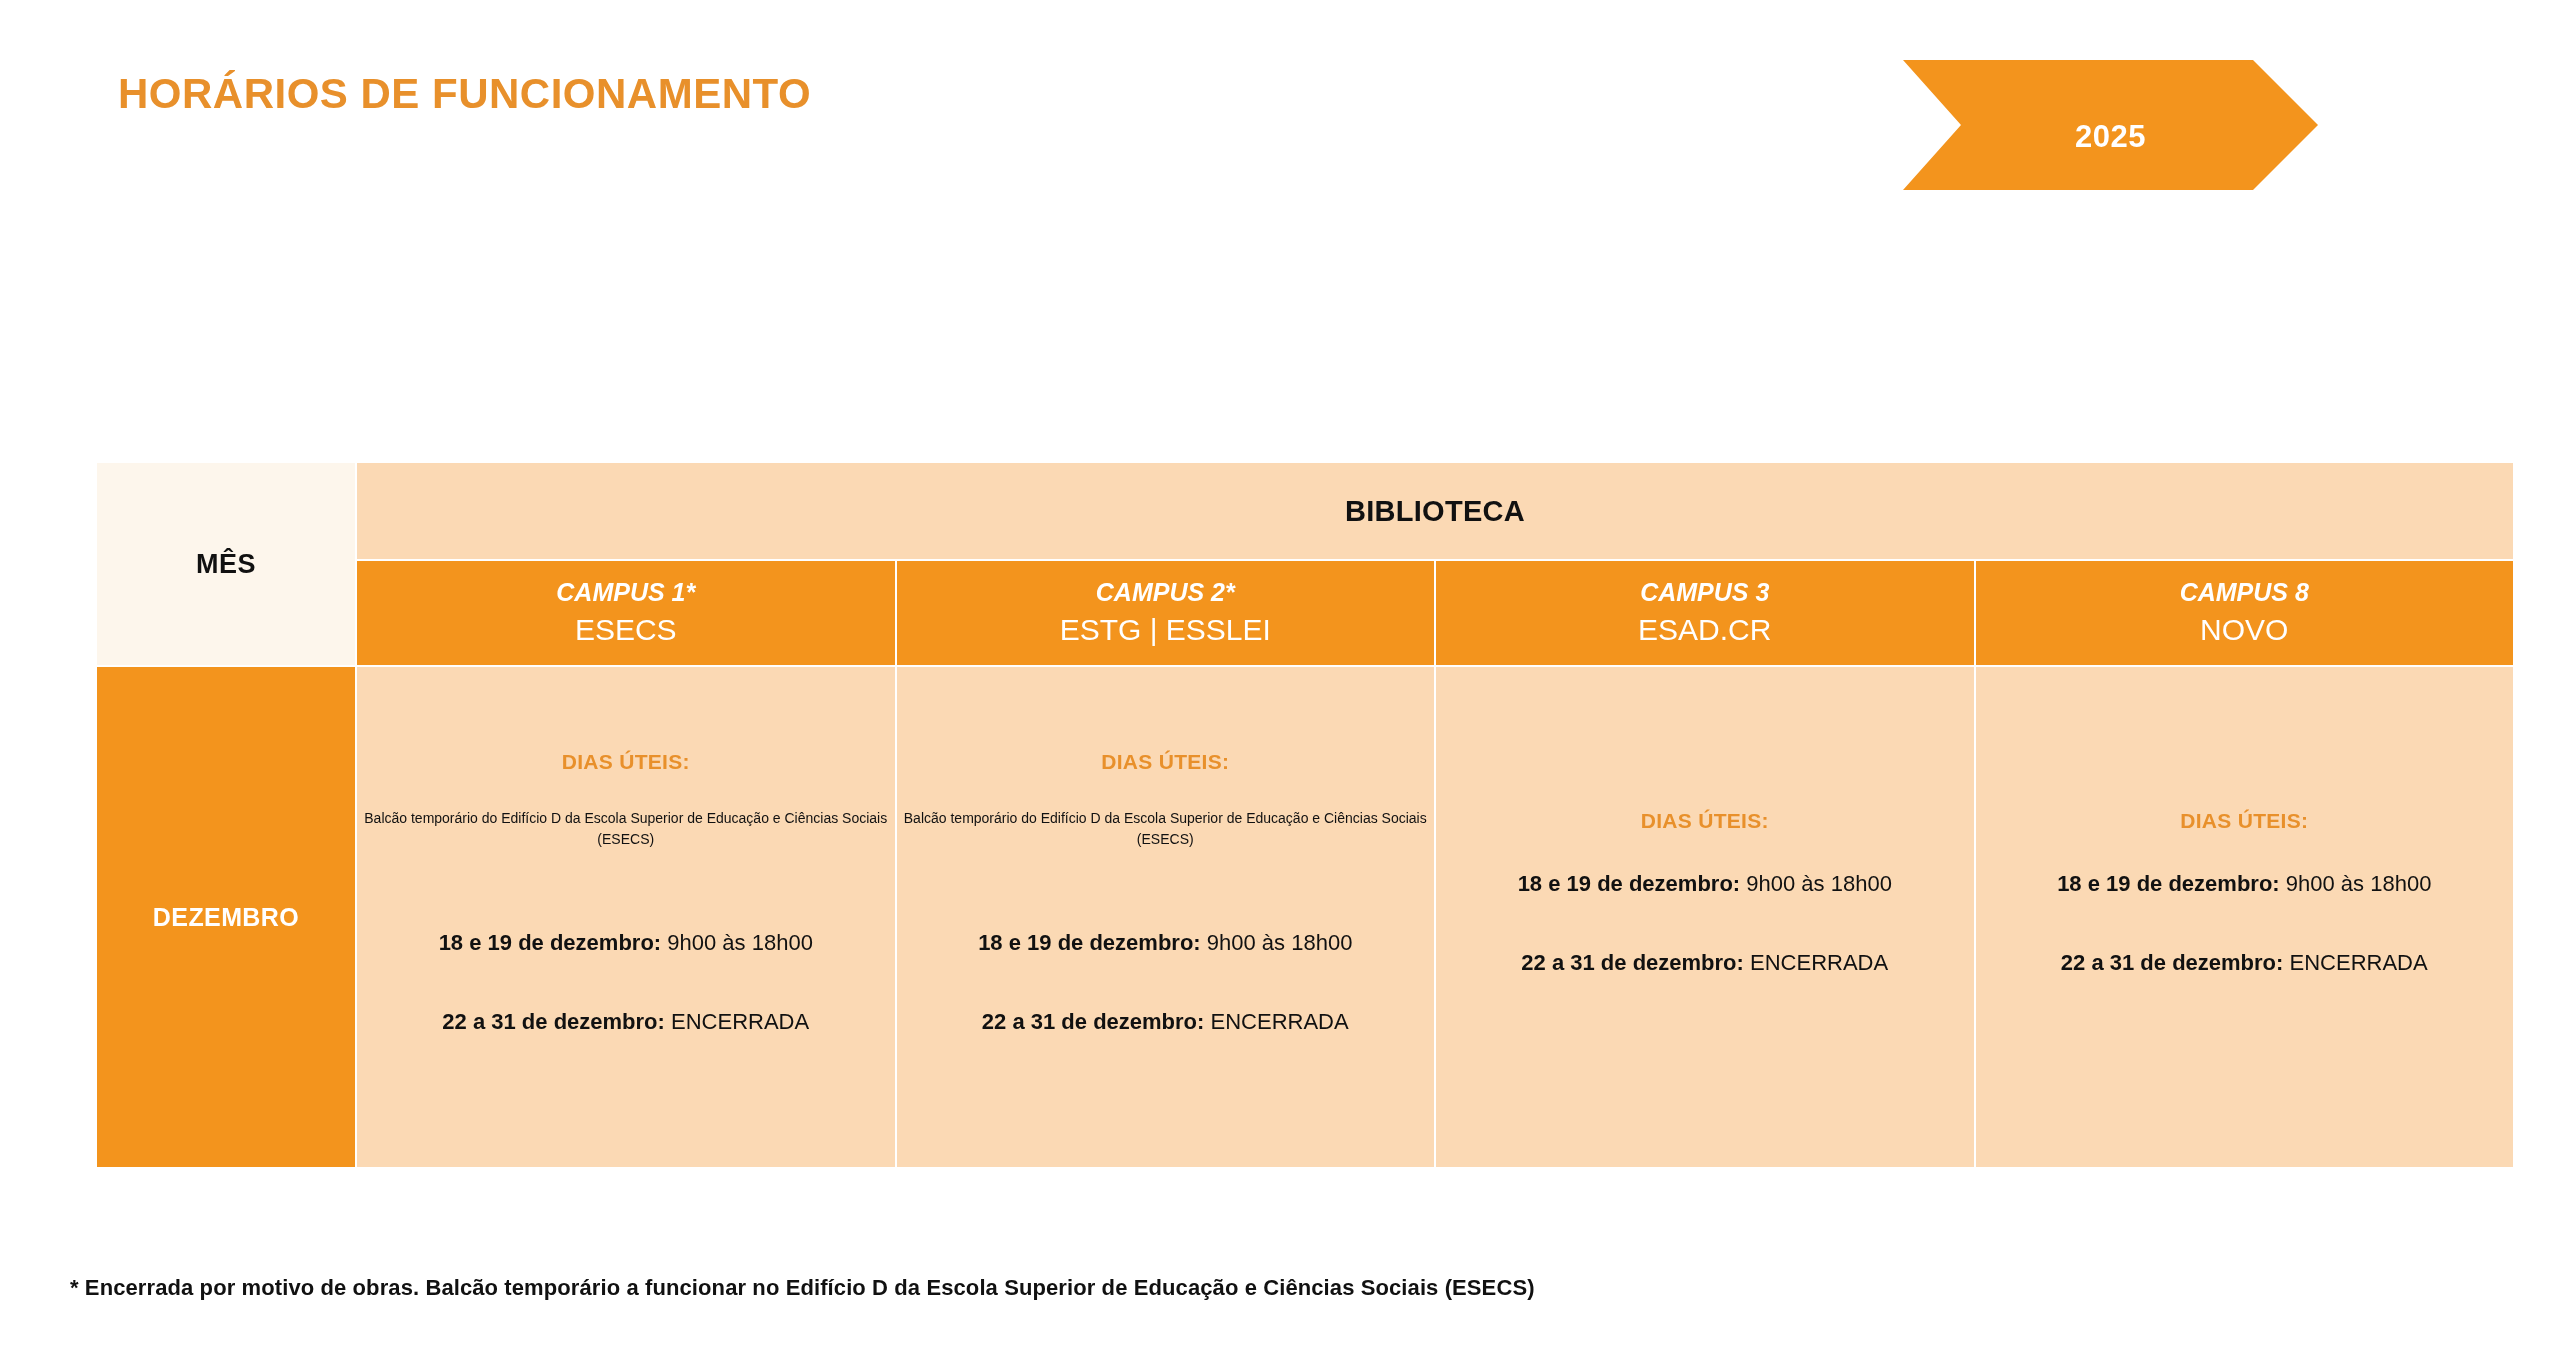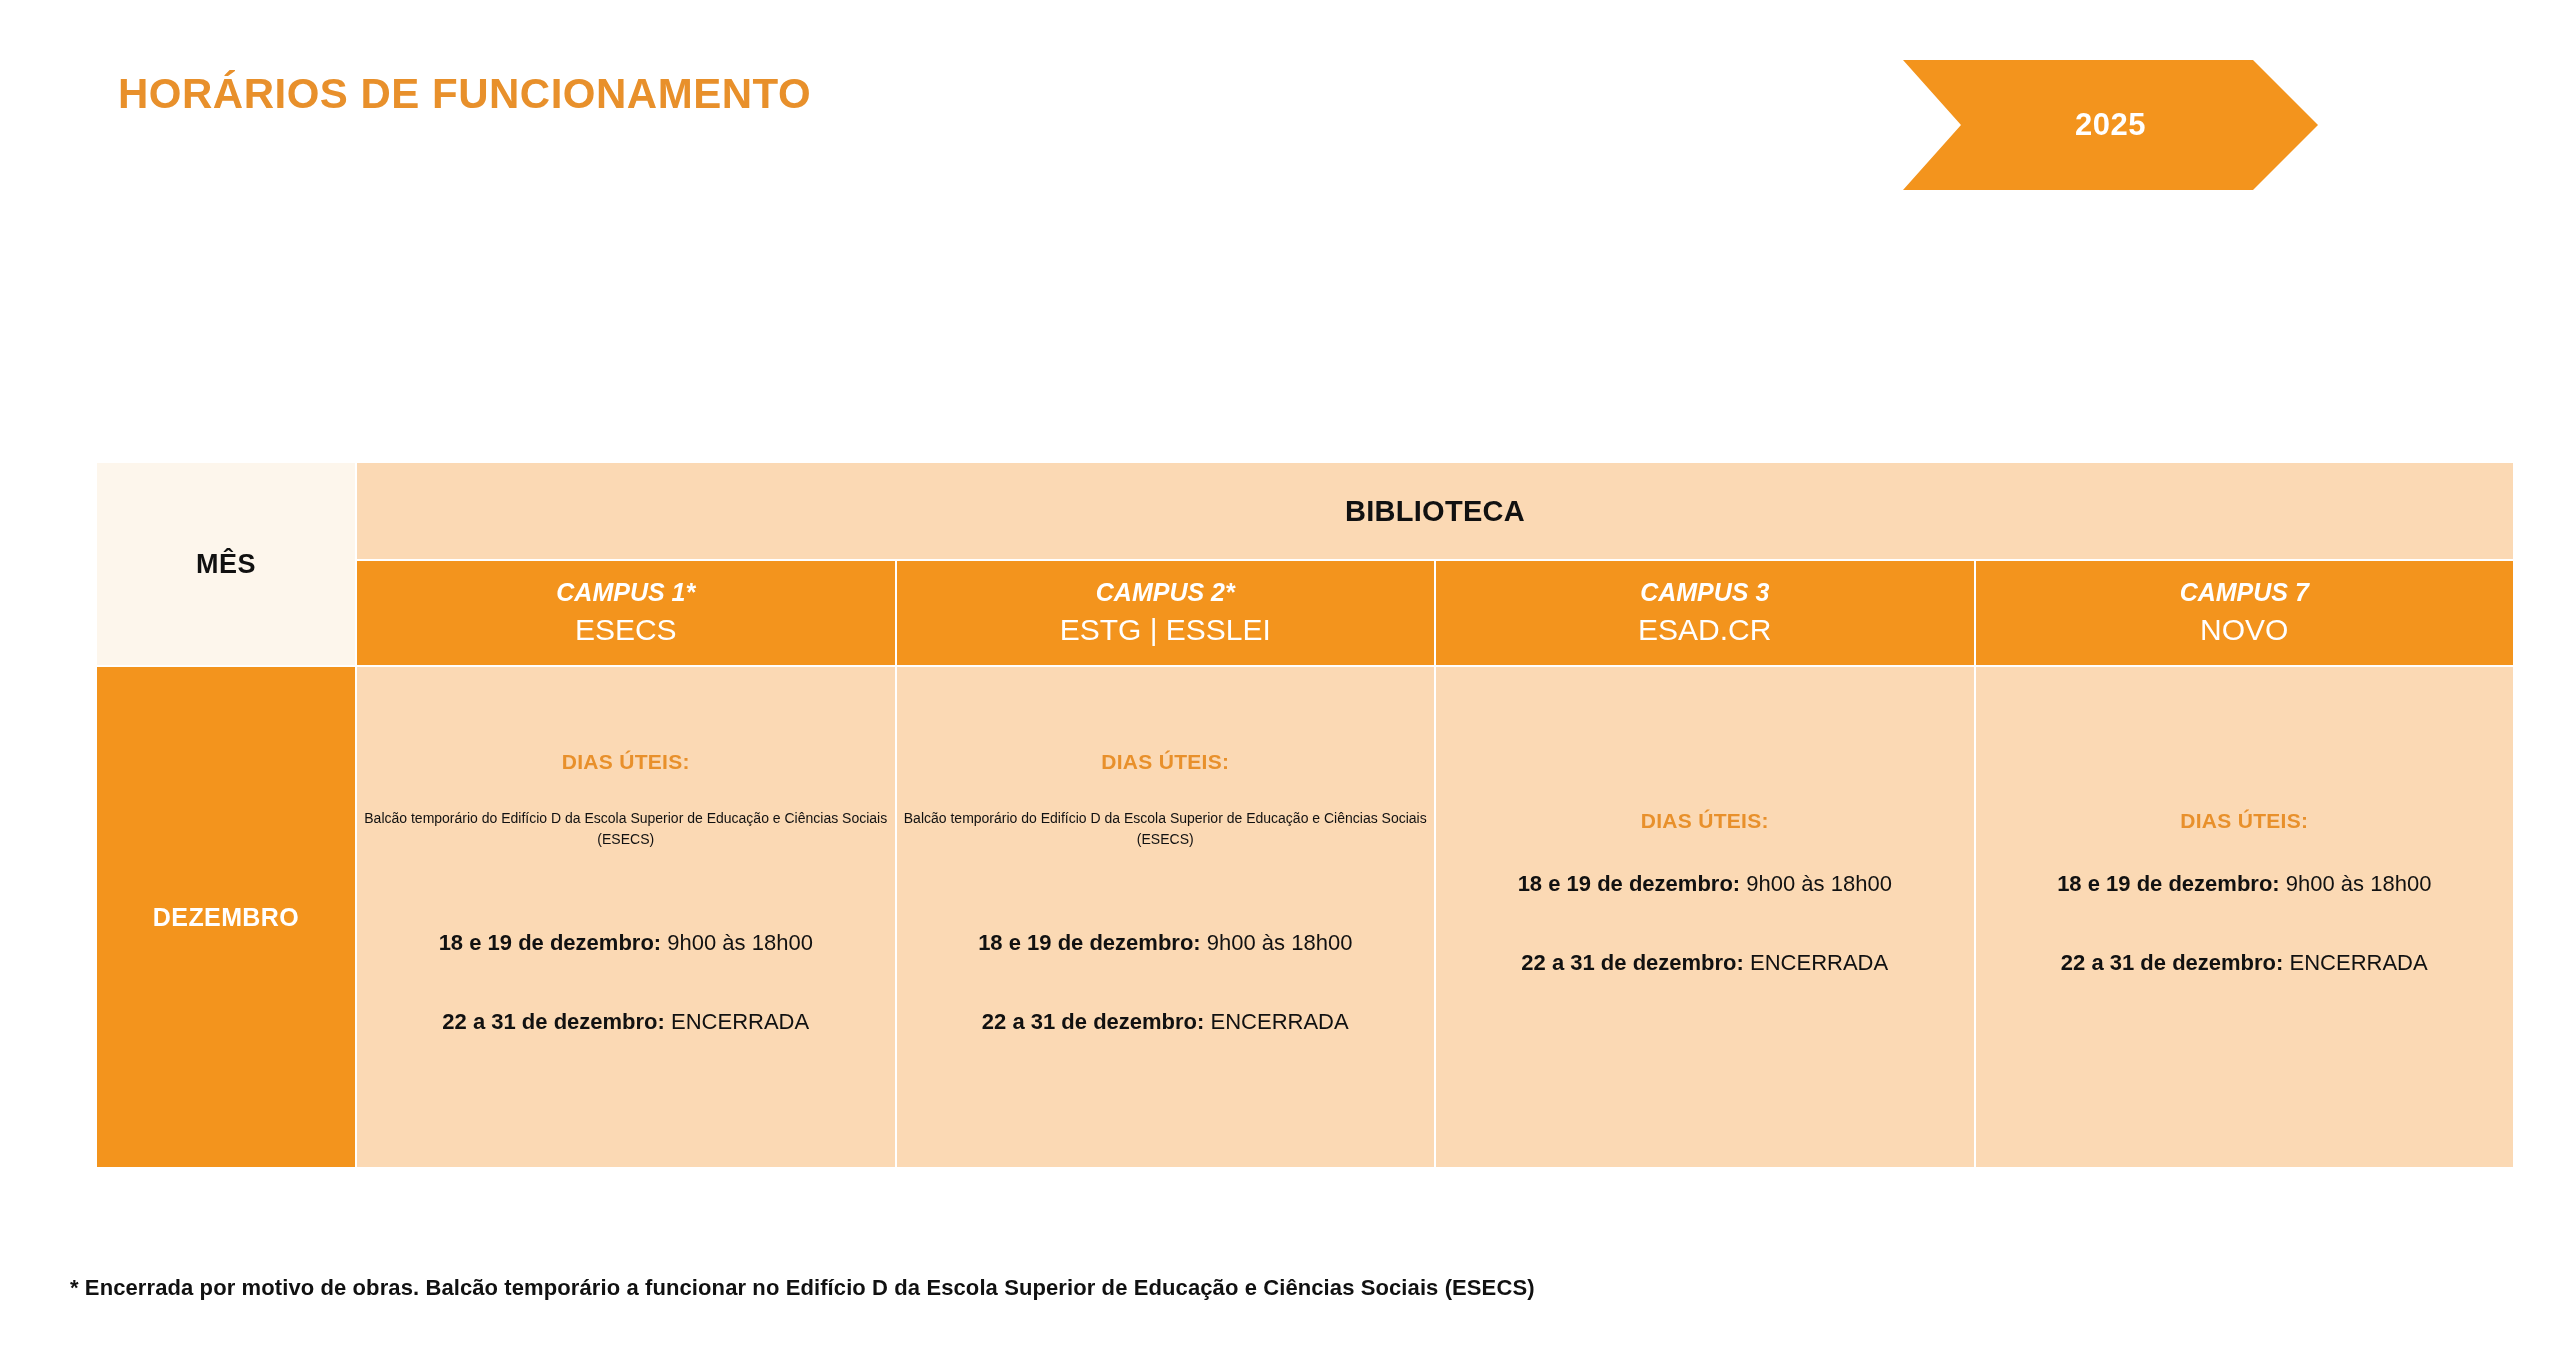--- a/index.html
+++ b/index.html
@@ -49,21 +49,21 @@
     top: 60px;
     width: 415px;
     height: 130px;
   }
   .year-banner svg {
     display: block;
   }
   .year-label {
     position: absolute;
     left: 0;
-    top: 0;
+    top: 12px;
     width: 415px;
     height: 130px;
     display: flex;
     align-items: center;
     justify-content: center;
     color: #ffffff;
     font-size: 31px;
     font-weight: bold;
     letter-spacing: 0.5px;
   }
@@ -206,21 +206,21 @@
       </td>
       <td class="campus-head">
         <span class="c-name">CAMPUS 2*</span>
         <span class="c-sub">ESTG | ESSLEI</span>
       </td>
       <td class="campus-head">
         <span class="c-name">CAMPUS 3</span>
         <span class="c-sub">ESAD.CR</span>
       </td>
       <td class="campus-head">
-        <span class="c-name">CAMPUS 7</span>
+        <span class="c-name">CAMPUS 8</span>
         <span class="c-sub">NOVO</span>
       </td>
     </tr>
     <tr>
       <td class="mes-label">DEZEMBRO</td>
 
       <td class="cell">
         <div class="dias">DIAS ÚTEIS:</div>
         <p class="note">Balcão temporário do Edifício D da Escola Superior de Educação e Ciências Sociais (ESECS)</p>
         <p class="line-strong"><b>18 e 19 de dezembro:</b><span class="reg"> 9h00 às 18h00</span></p>

